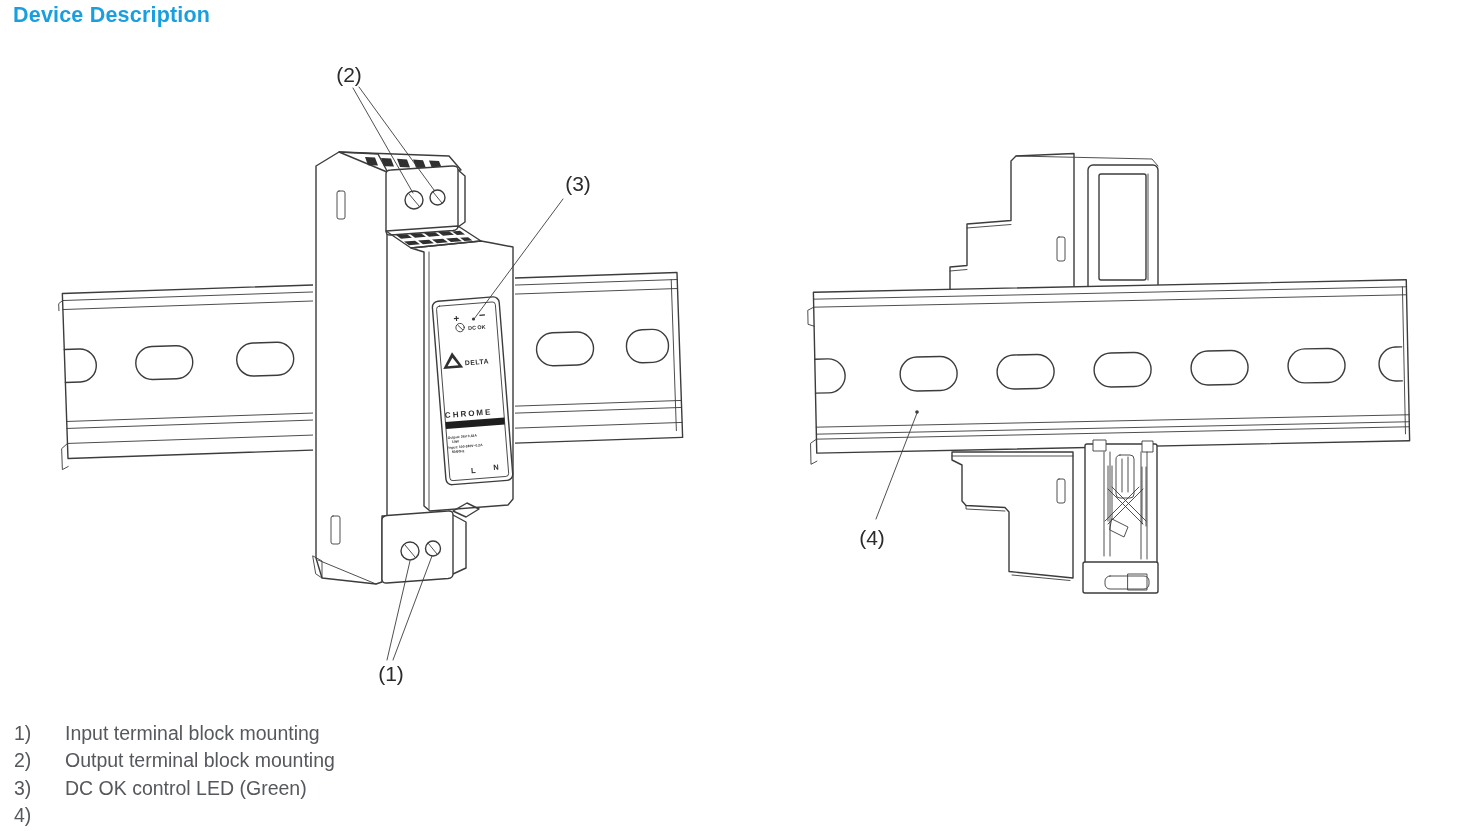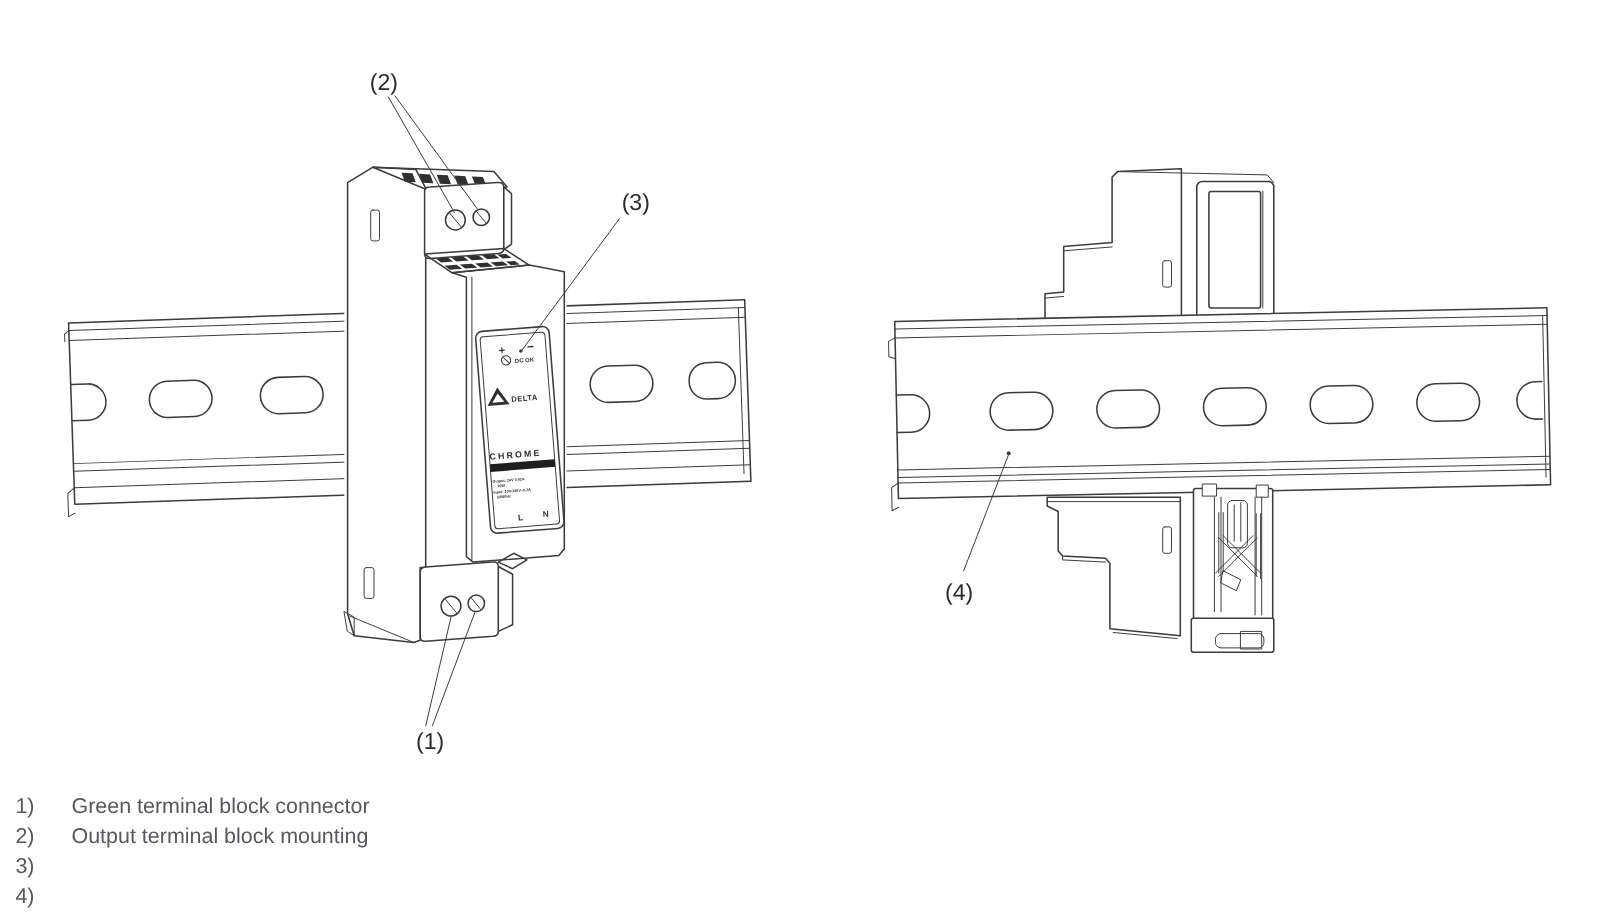--- a/index.html
+++ b/index.html
@@ -18,20 +18,21 @@
   .callout{font-size:21px;fill:#2b2b2b;}
   #legend{position:absolute;left:14px;top:720px;color:#55585c;font-size:19.5px;line-height:27.4px;}
   .legend-row{display:flex;}
   .legend-num{width:51px;flex:0 0 51px;}
 </style>
 </head>
 <body>
 
 <div id="page">
 
+  <div id="page-title">Device Description</div>
 
   <svg class="fig" style="left:38px;top:46px" width="700" height="665" viewBox="38 46 700 665">
 
     <g transform="rotate(-1.96 372 366)">
       <rect class="fw" x="65" y="283" width="615" height="165"></rect>
       <g class="lt">
         <path d="M65,290 H680"></path>
           <path d="M65,299 H680"></path>
         <path d="M65,411 H680"></path>
           <path d="M65,418 H680"></path>
@@ -225,27 +226,28 @@
     <g>
       <path class="lt" d="M876,519 L917,413"></path>
       <circle cx="917" cy="412" r="1.8" fill="#3c3c3c"></circle>
       <text class="callout" x="872" y="545" text-anchor="middle">(4)</text>
     </g>
   </svg>
 
   <div id="legend">
     <div class="legend-row">
       <span class="legend-num">1)</span>
-      <span class="legend-text">Green terminal block connector</span>
+      <span class="legend-text">Input terminal block mounting</span>
     </div>
     <div class="legend-row">
       <span class="legend-num">2)</span>
       <span class="legend-text">Output terminal block mounting</span>
     </div>
     <div class="legend-row">
       <span class="legend-num">3)</span>
+      <span class="legend-text">DC OK control LED (Green)</span>
     </div>
     <div class="legend-row">
       <span class="legend-num">4)</span>
     </div>
   </div>
 
 </div>
 
 </body></html>

